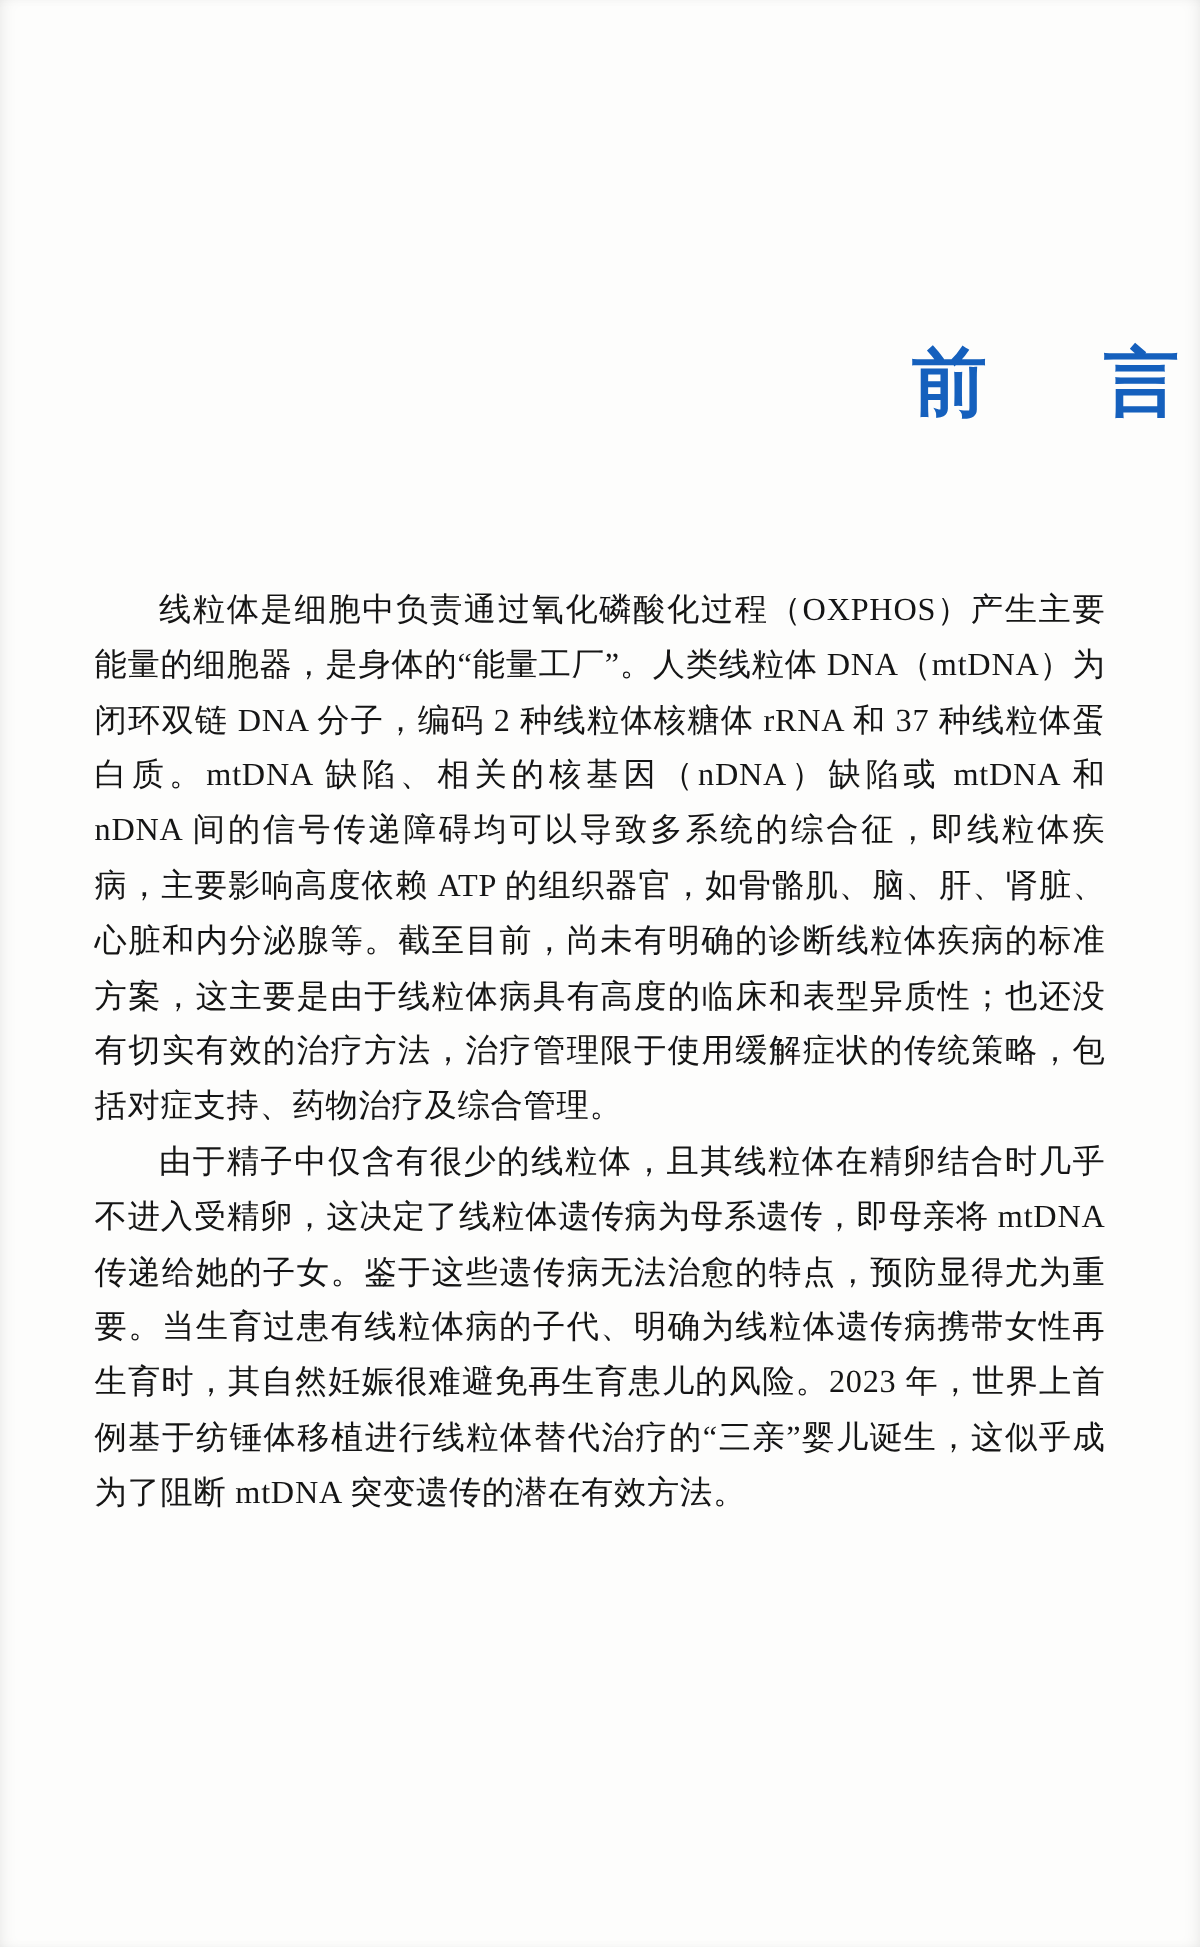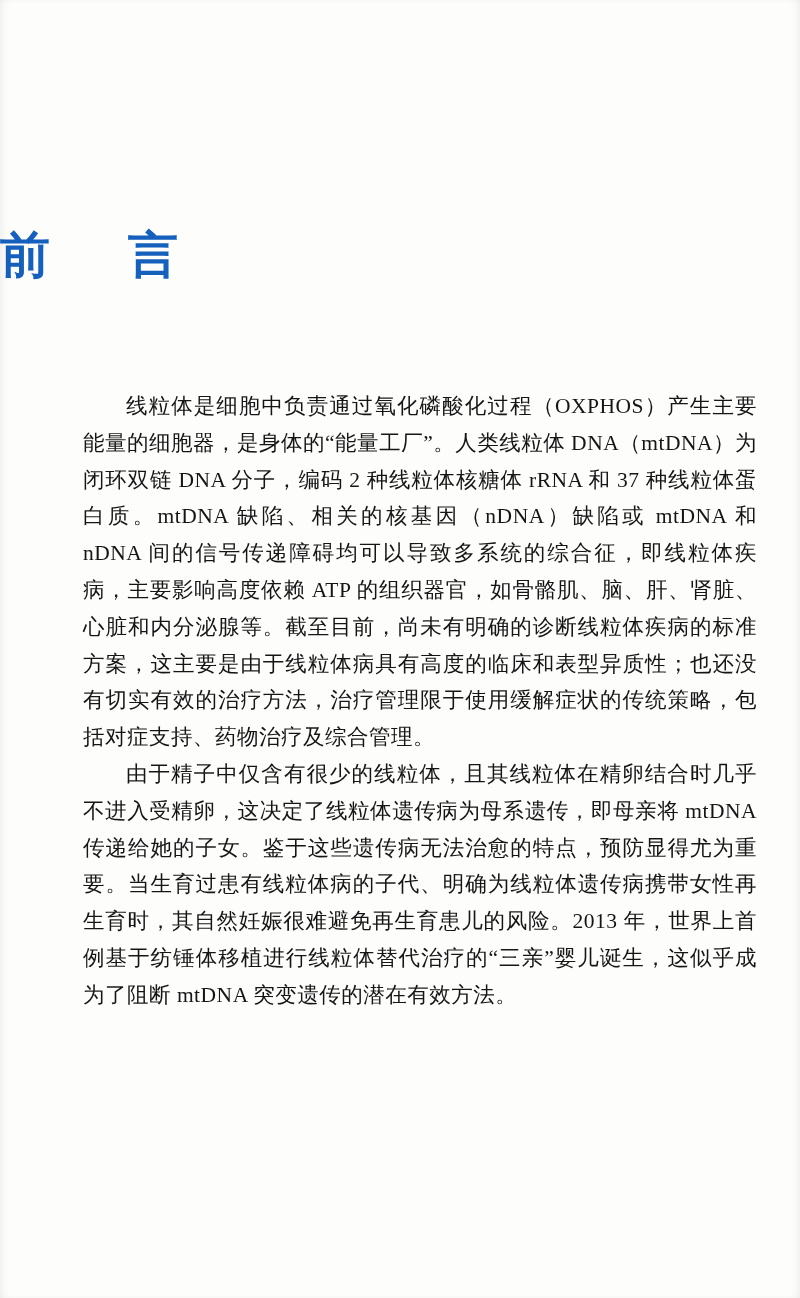--- a/index.html
+++ b/index.html
@@ -17,33 +17,32 @@
     font-family: "Liberation Serif", "DejaVu Serif", serif;
     color: #1c1c1c;
     box-shadow: inset 6px 0 14px -10px rgba(0,0,0,0.18),
                 inset -6px 0 14px -10px rgba(0,0,0,0.18);
   }
   .title {
     position: absolute;
     top: 222px;
     left: 0;
     width: 100%;
-    text-align: left;
+    text-align: right;
     font-size: 50px;
     font-weight: 700;
     letter-spacing: 14px;
     color: #1560bd;
     font-family: "Liberation Serif", "DejaVu Serif", serif;
   }
   .body-text {
     position: absolute;
     top: 388px;
     left: 63px;
     width: 674px;
-    margin-left: 20px;
   }
   .body-text p {
     margin: 0;
     font-size: 21.5px;
     line-height: 36.8px;
     text-align: justify;
     text-justify: inter-ideograph;
     text-indent: 2em;
     letter-spacing: 0.5px;
     color: #151515;
@@ -51,16 +50,16 @@
 </style>
 </head>
 <body>
 
 <div class="page">
 
   <div class="title">前　言</div>
 
   <div class="body-text">
     <p>线粒体是细胞中负责通过氧化磷酸化过程（OXPHOS）产生主要能量的细胞器，是身体的“能量工厂”。人类线粒体 DNA（mtDNA）为闭环双链 DNA 分子，编码 2 种线粒体核糖体 rRNA 和 37 种线粒体蛋白质。mtDNA 缺陷、相关的核基因（nDNA）缺陷或 mtDNA 和 nDNA 间的信号传递障碍均可以导致多系统的综合征，即线粒体疾病，主要影响高度依赖 ATP 的组织器官，如骨骼肌、脑、肝、肾脏、心脏和内分泌腺等。截至目前，尚未有明确的诊断线粒体疾病的标准方案，这主要是由于线粒体病具有高度的临床和表型异质性；也还没有切实有效的治疗方法，治疗管理限于使用缓解症状的传统策略，包括对症支持、药物治疗及综合管理。</p>
-    <p>由于精子中仅含有很少的线粒体，且其线粒体在精卵结合时几乎不进入受精卵，这决定了线粒体遗传病为母系遗传，即母亲将 mtDNA 传递给她的子女。鉴于这些遗传病无法治愈的特点，预防显得尤为重要。当生育过患有线粒体病的子代、明确为线粒体遗传病携带女性再生育时，其自然妊娠很难避免再生育患儿的风险。2013 年，世界上首例基于纺锤体移植进行线粒体替代治疗的“三亲”婴儿诞生，这似乎成为了阻断 mtDNA 突变遗传的潜在有效方法。</p>
+    <p>由于精子中仅含有很少的线粒体，且其线粒体在精卵结合时几乎不进入受精卵，这决定了线粒体遗传病为母系遗传，即母亲将 mtDNA 传递给她的子女。鉴于这些遗传病无法治愈的特点，预防显得尤为重要。当生育过患有线粒体病的子代、明确为线粒体遗传病携带女性再生育时，其自然妊娠很难避免再生育患儿的风险。2023 年，世界上首例基于纺锤体移植进行线粒体替代治疗的“三亲”婴儿诞生，这似乎成为了阻断 mtDNA 突变遗传的潜在有效方法。</p>
   </div>
 
 </div>
 
 </body></html>

